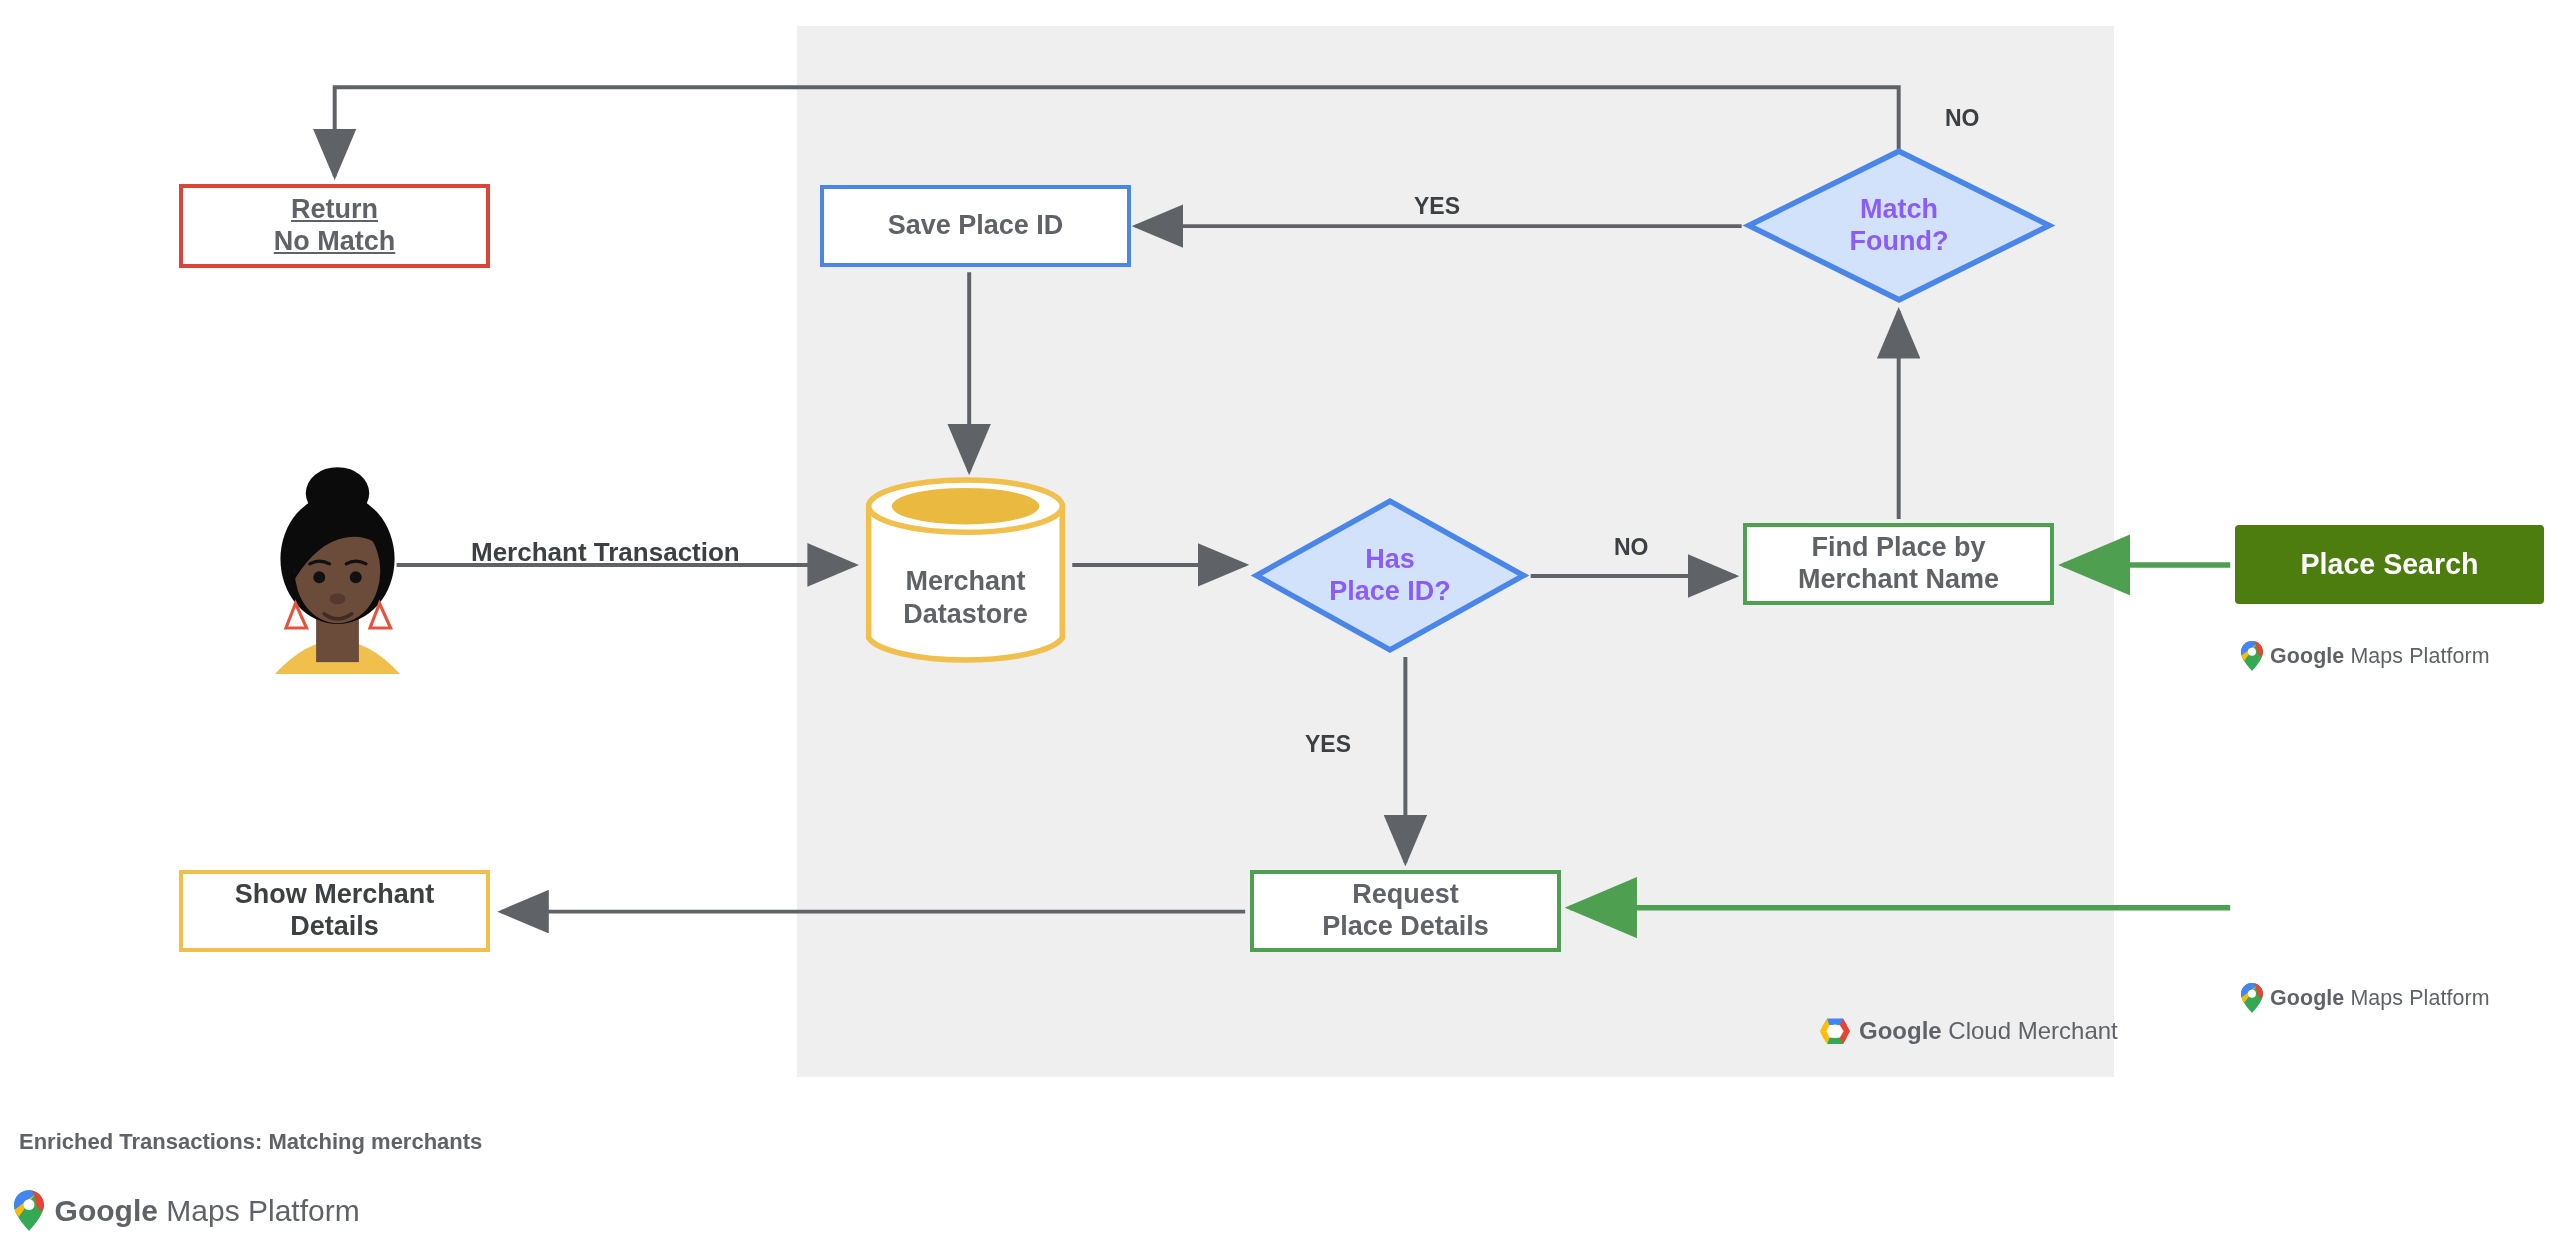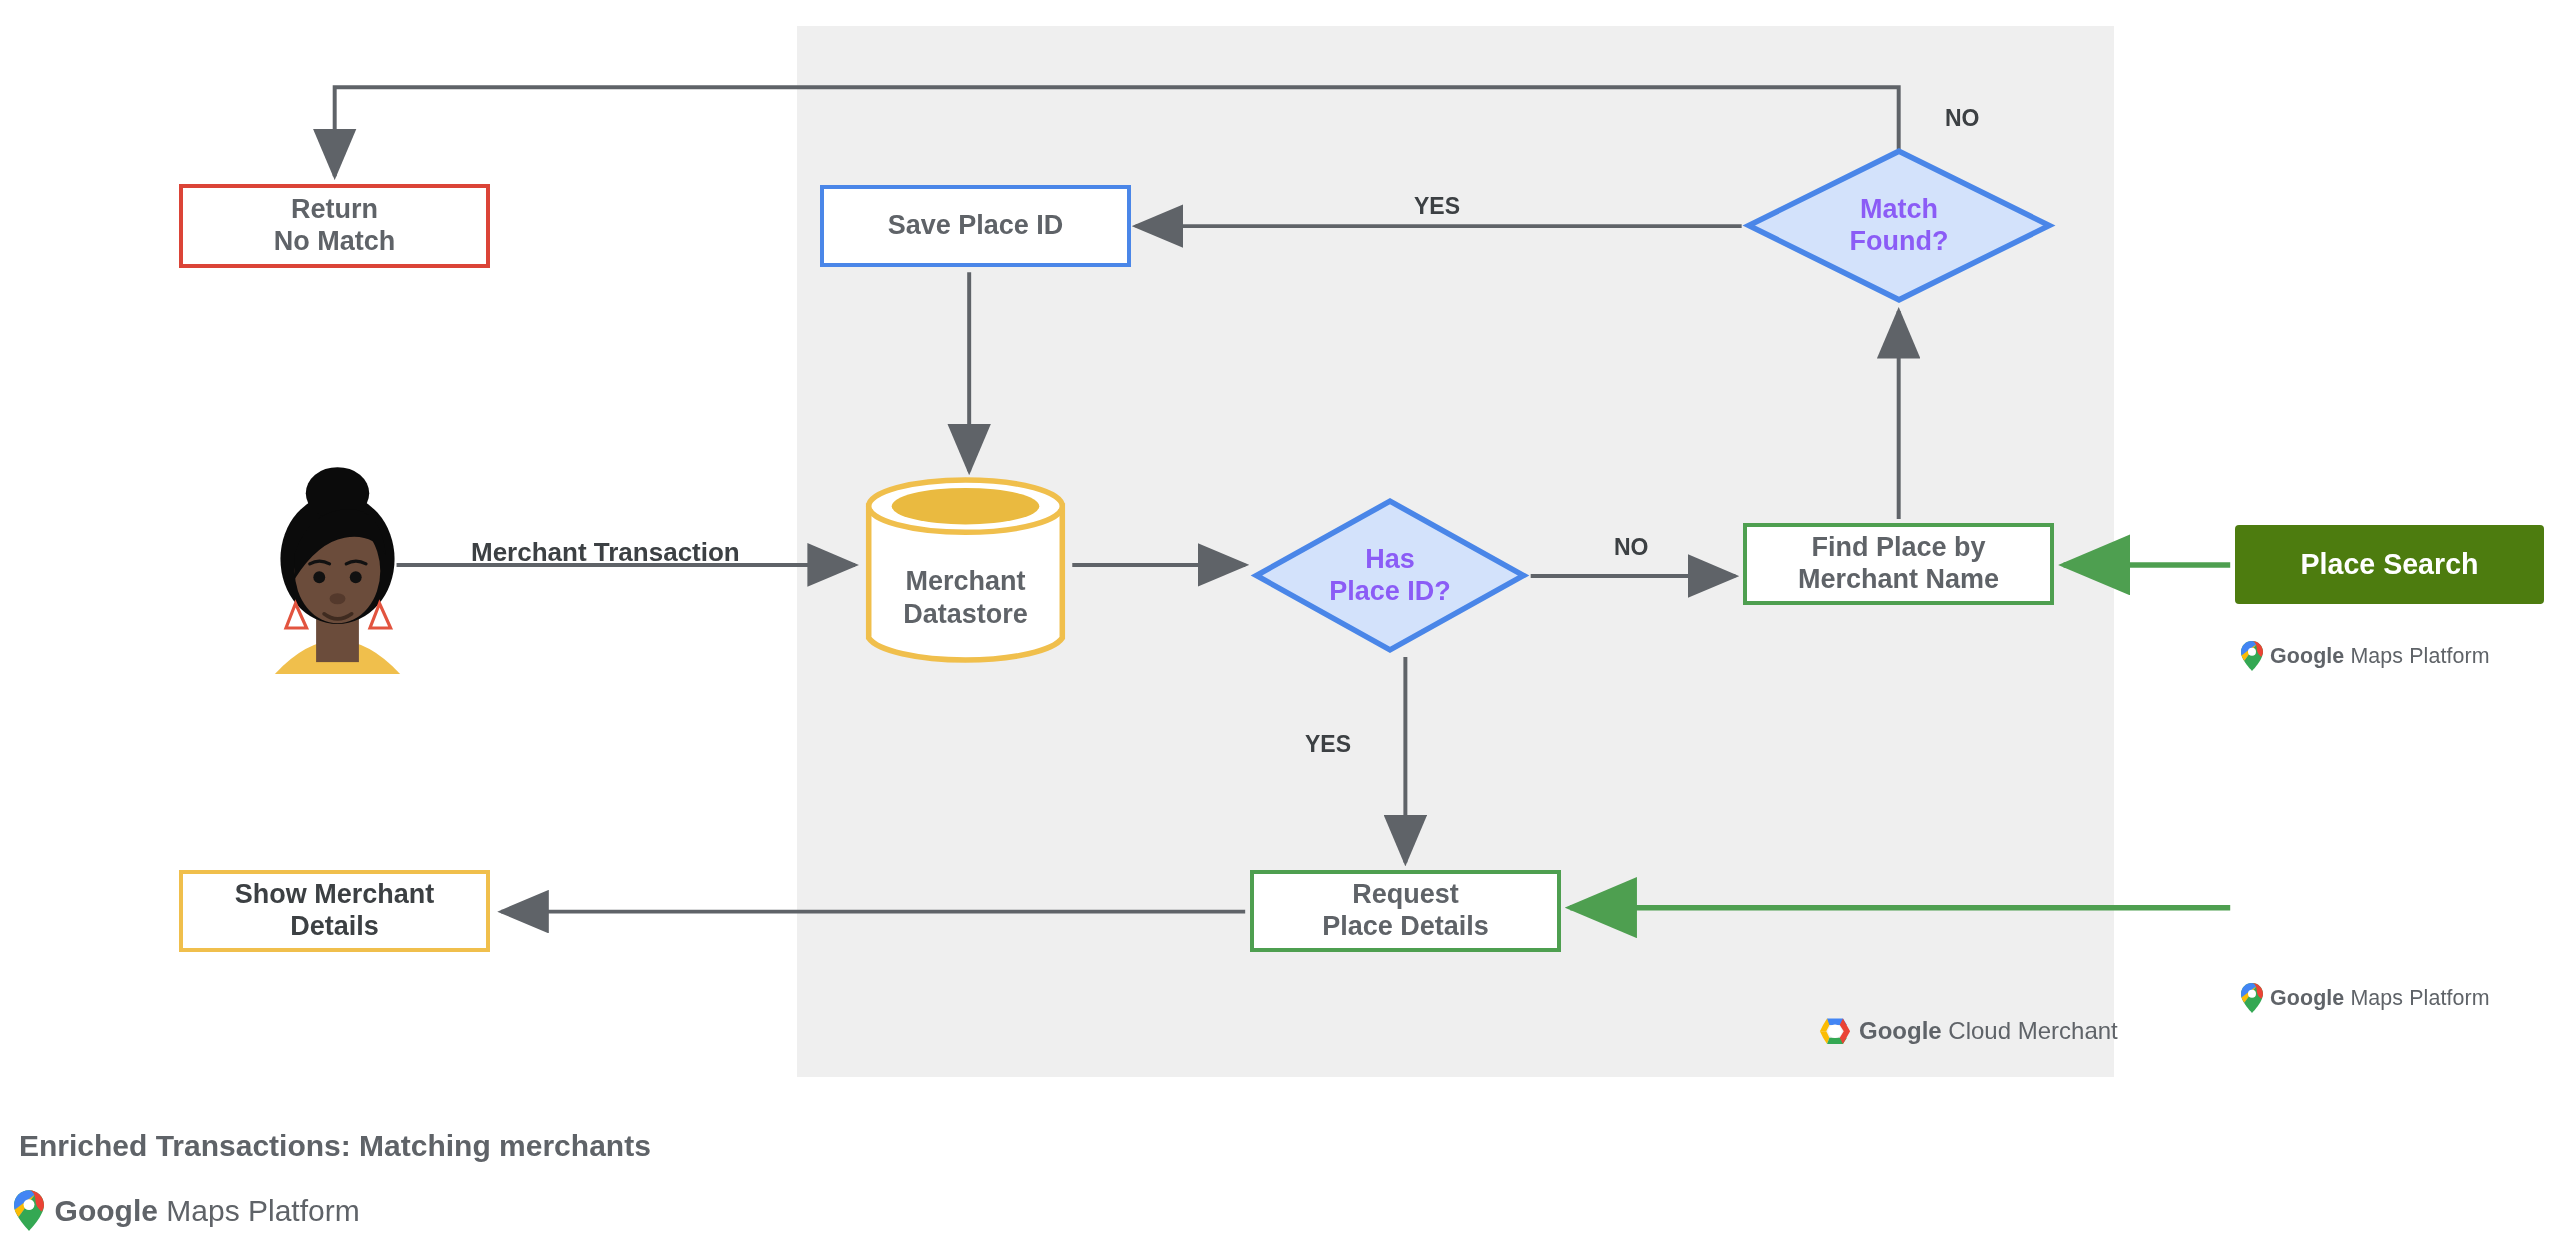--- a/index.html
+++ b/index.html
@@ -13,21 +13,21 @@
              background:#efefef;}
 
   
   .wires{position:absolute;left:0;top:0;width:2576px;height:1252px;}
 
   
   .node{position:absolute;box-sizing:border-box;display:flex;align-items:center;
         justify-content:center;text-align:center;background:#ffffff;
         font-weight:bold;line-height:1.18;white-space:pre-line;}
 
-  .node-red   {border:4.8px solid #db4437;}
+  .node-red   {border:4.8px solid #db4437;text-decoration:underline;}
   .node-blue  {border:4.8px solid #4a86e8;}
   .node-green {border:4.8px solid #4e9f50;}
   .node-amber {border:4px solid #f0bf4c;}
 
   .n-return   {left:179px; top:184px;  width:311px; height:84px; font-size:27px;}
   .n-saveid   {left:814px;top:185px;  width:311px; height:82px; font-size:27px;margin-left:6px;}
   .n-findplace{left:1743px;top:523px;  width:311px; height:82px; font-size:27px;}
   .n-request  {left:1250px;top:870px; width:311px; height:82px; font-size:27px;}
   .n-showmerch{left:179px; top:870px; width:311px; height:82px;
                font-size:27px;color:#3c4043;}
@@ -74,21 +74,21 @@
   .gmp-text b{font-weight:bold;}
   .gmp-s1{left:2241px;top:641px;}
   .gmp-s2{left:2241px;top:983px;}
 
   .gcp-logo{position:absolute;left:1819px;top:1017px;display:flex;
             align-items:center;gap:8px;}
   .gcp-logo .gcp-text{font-size:24px;color:#5f6368;white-space:nowrap;}
   .gcp-text b{font-weight:bold;}
 
   
-  .caption{position:absolute;left:19px;top:1129px;font-size:30px;font-weight:bold;
+  .caption{position:absolute;left:19px;top:1129px;font-size:22px;font-weight:bold;
            color:#5f6368;white-space:nowrap;}
   .foot-logo{position:absolute;left:14.3px;top:1190px;display:flex;
              align-items:center;gap:10.3px;}
   .foot-logo .gmp-text{font-size:30px;}
 
   
   .avatar{position:absolute;left:262px;top:460px;width:151px;height:214px;}
   .avatar svg{display:block;}
 </style>
 </head>

